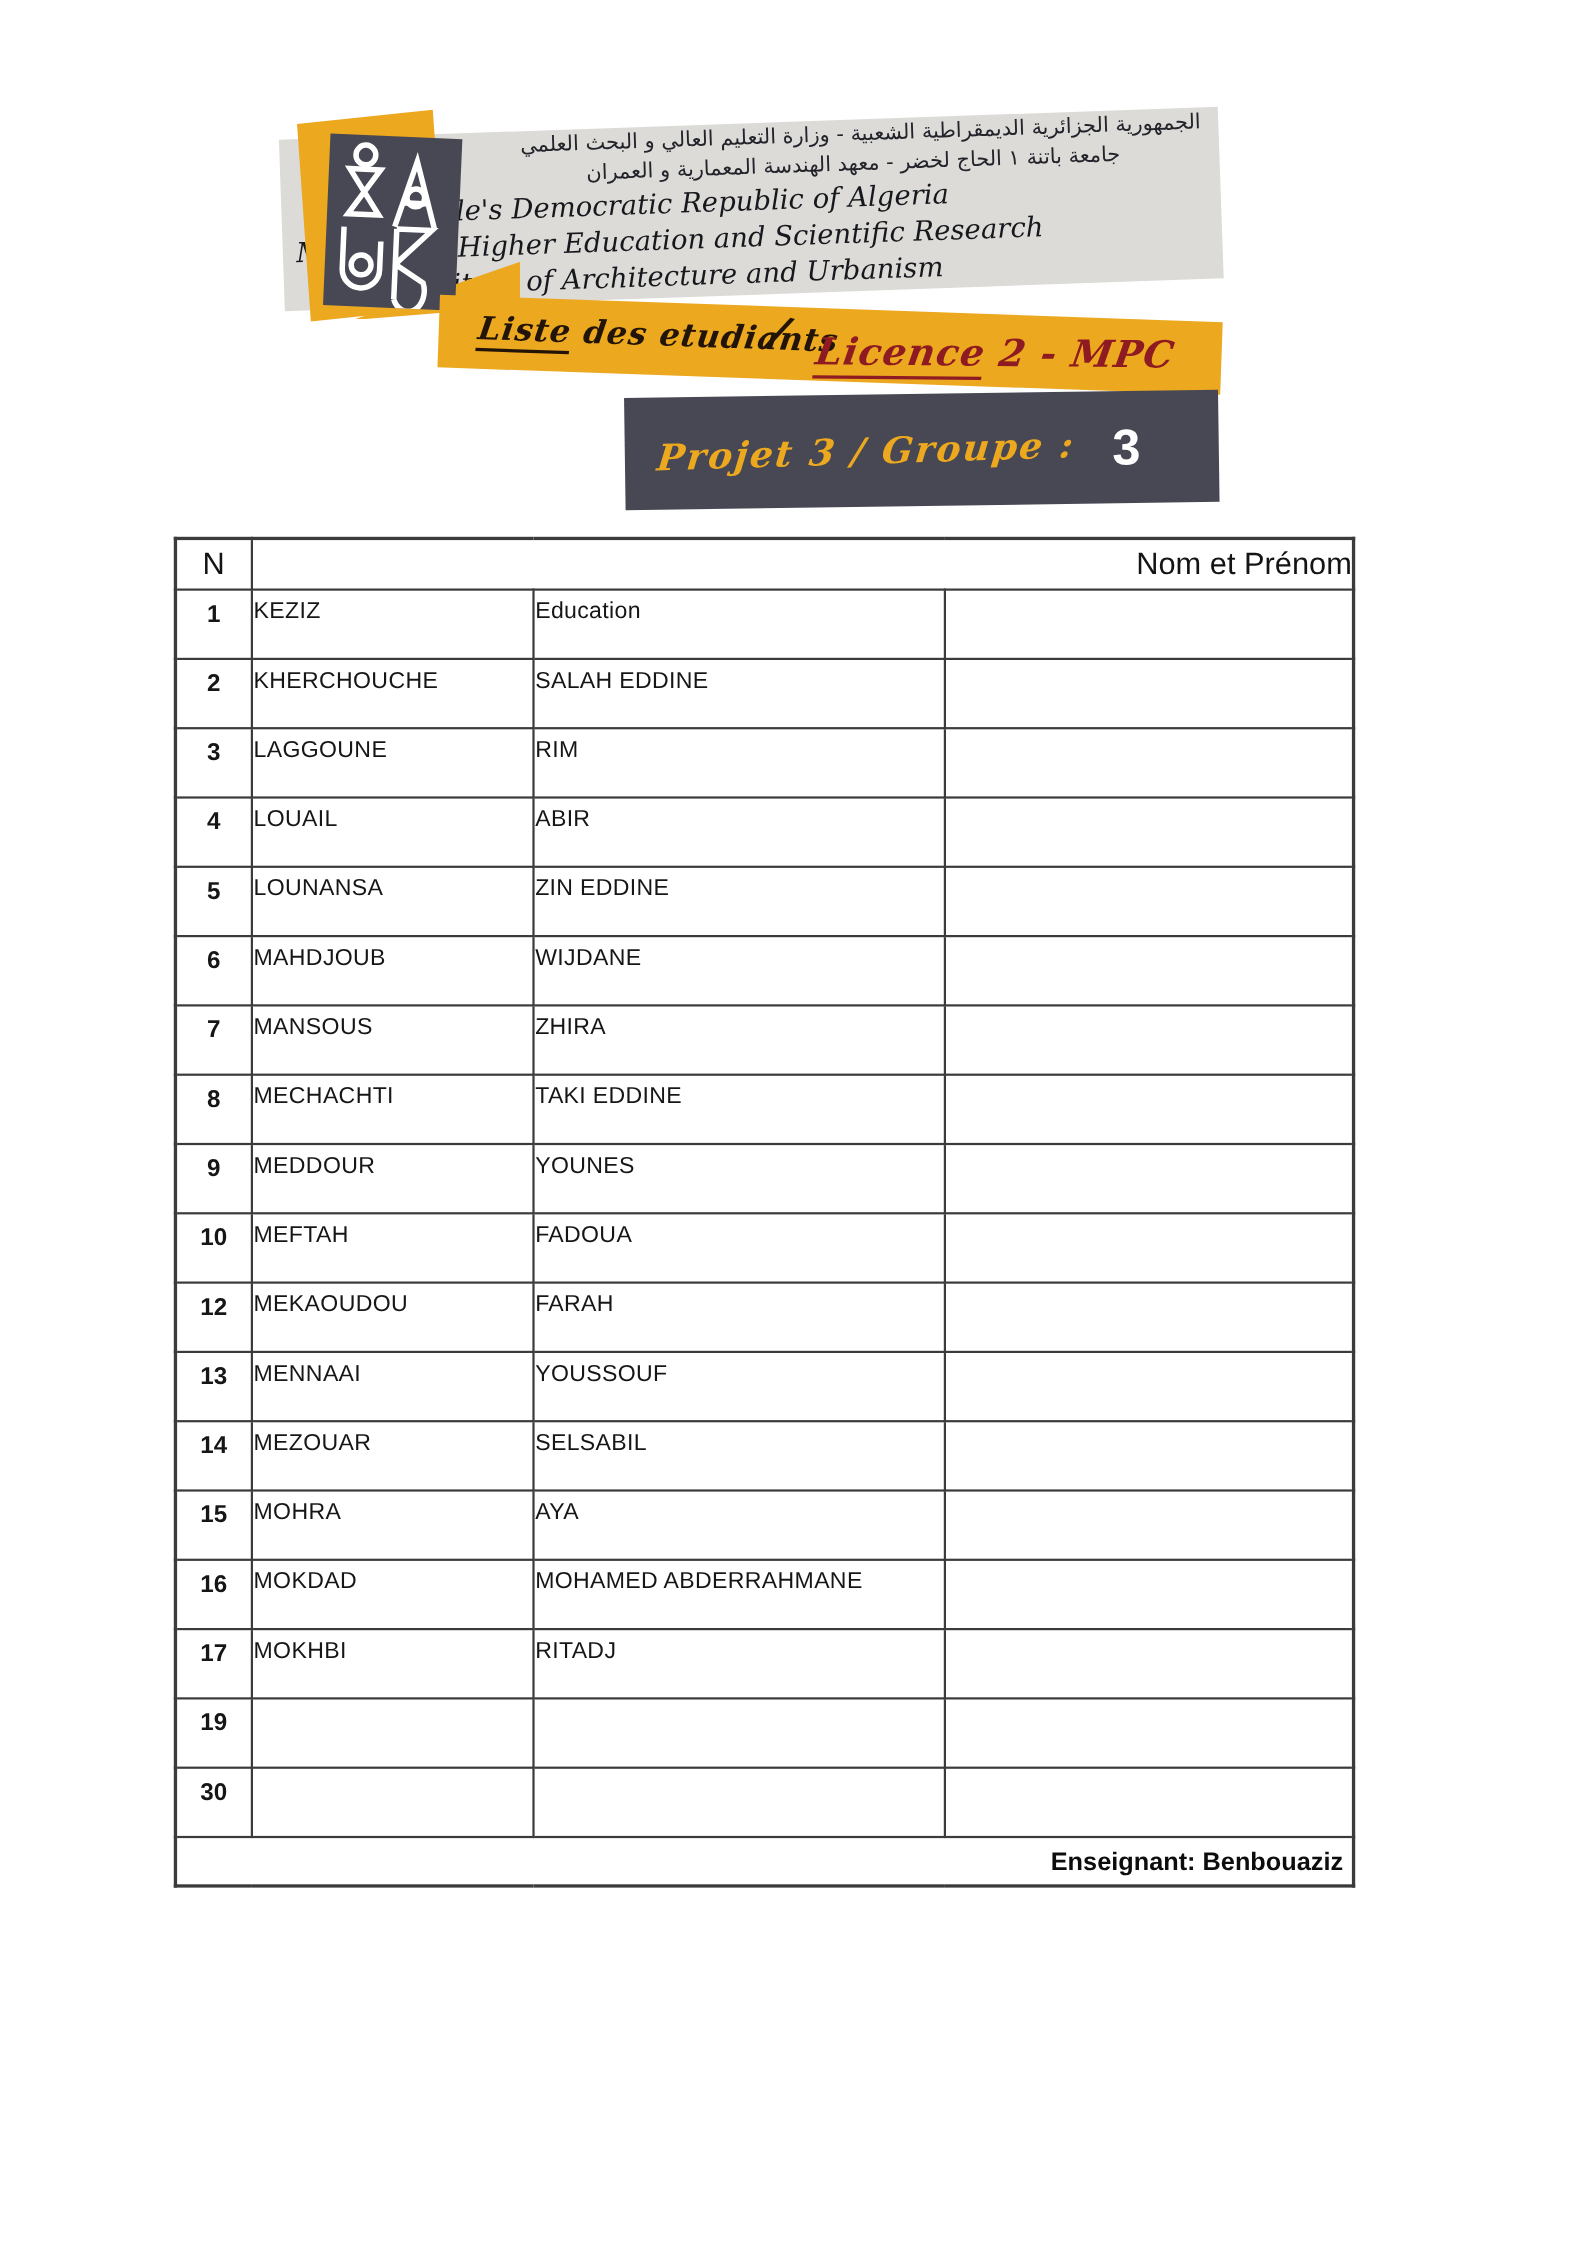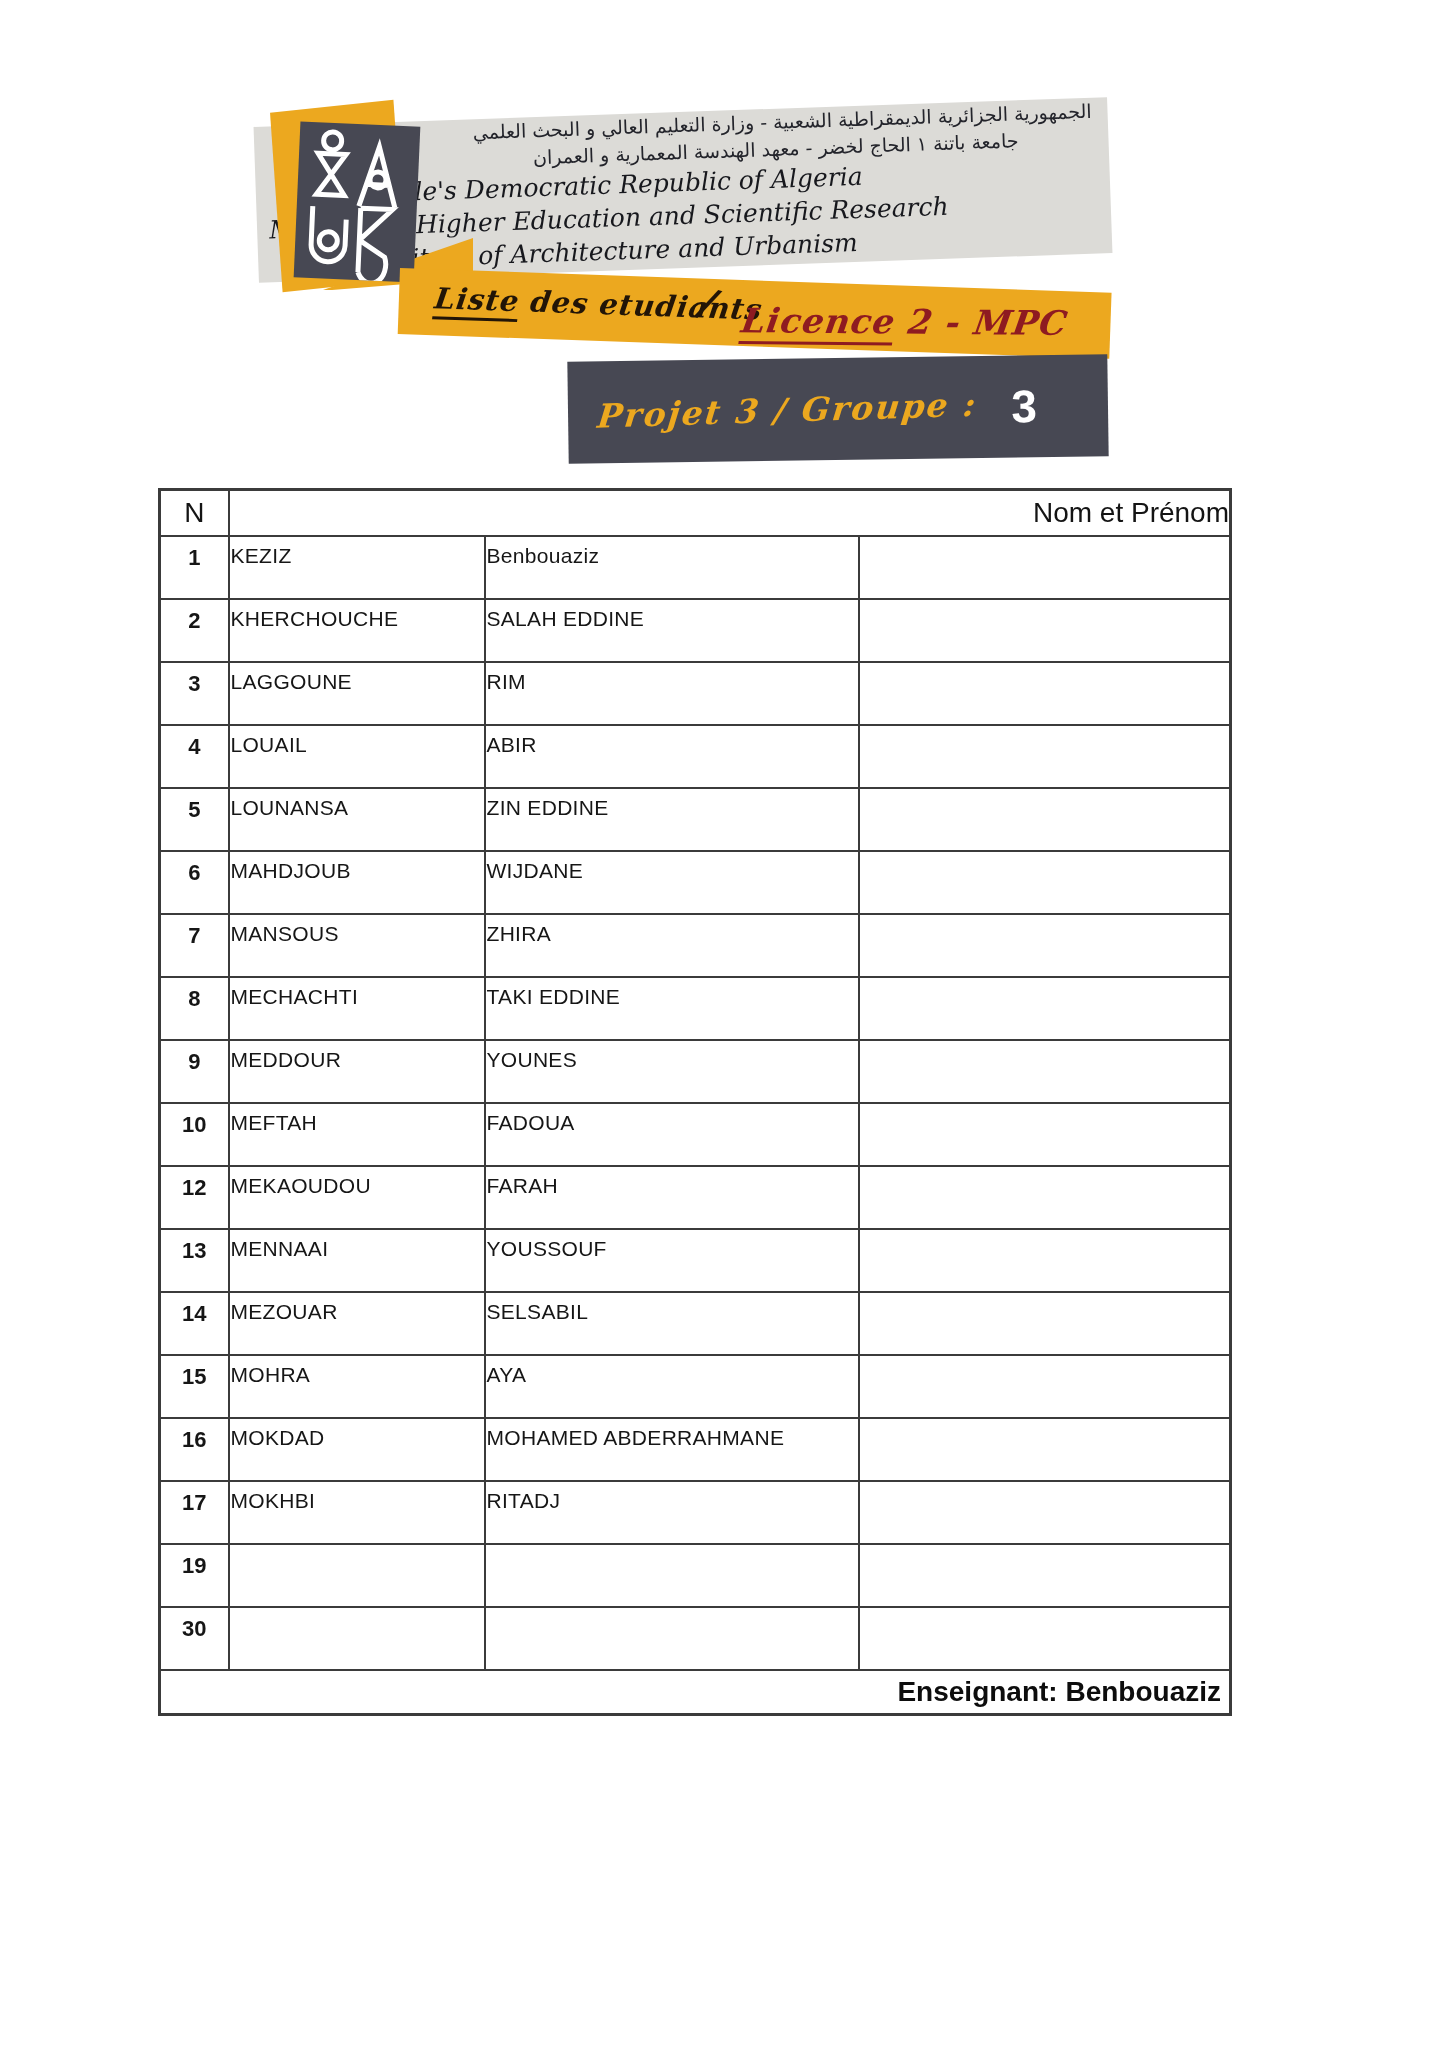--- a/index.html
+++ b/index.html
@@ -87,21 +87,21 @@
   thead th{
     height:44px;font-weight:normal;font-size:28px;text-align:right;
     padding:0 0 0 12px;vertical-align:middle;color:#141414;
   }
   thead th.hn{text-align:center;padding:0;}
   tbody td{height:52px;vertical-align:top;padding-top:7px;font-size:21px;color:#161616;}
   tbody td.num{text-align:center;font-weight:bold;font-size:22px;padding-top:8px;}
   tbody td.lname,tbody td.fname{letter-spacing:0.3px;}
   tfoot td{
     height:40px;text-align:right;vertical-align:middle;
-    font-weight:bold;font-size:28px;padding-right:8px;color:#0d0d0d;
+    font-weight:bold;font-size:23px;padding-right:8px;color:#0d0d0d;
   }
 </style>
 </head>
 <body>
 
 <div class="page">
 
   <div class="gray-band">
     <div class="ar-line">الجمهورية الجزائرية الديمقراطية الشعبية - وزارة التعليم العالي و البحث العلمي</div>
     <div class="ar-line second">جامعة باتنة ١ الحاج لخضر - معهد الهندسة المعمارية و العمران</div>
@@ -148,21 +148,21 @@
     <thead>
       <tr>
         <th class="hn">N</th>
         <th colspan="3">Nom et Prénom</th>
       </tr>
     </thead>
     <tbody id="student-rows">
   <tr>
     <td class="num">1</td>
     <td class="lname">KEZIZ</td>
-    <td class="fname">Benbouaziz</td>
+    <td class="fname">Education</td>
     <td class="sig"></td>
   </tr>
 
   <tr>
     <td class="num">2</td>
     <td class="lname">KHERCHOUCHE</td>
     <td class="fname">SALAH EDDINE</td>
     <td class="sig"></td>
   </tr>
 

